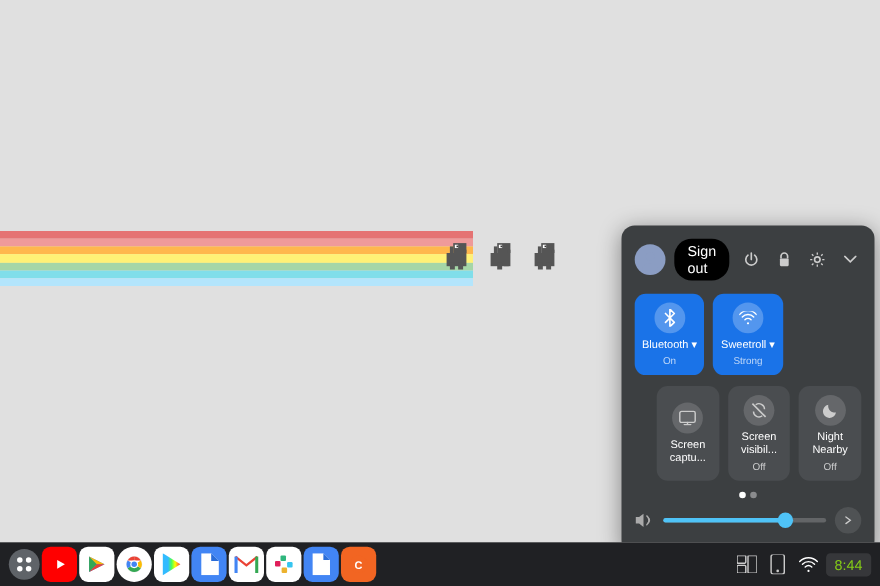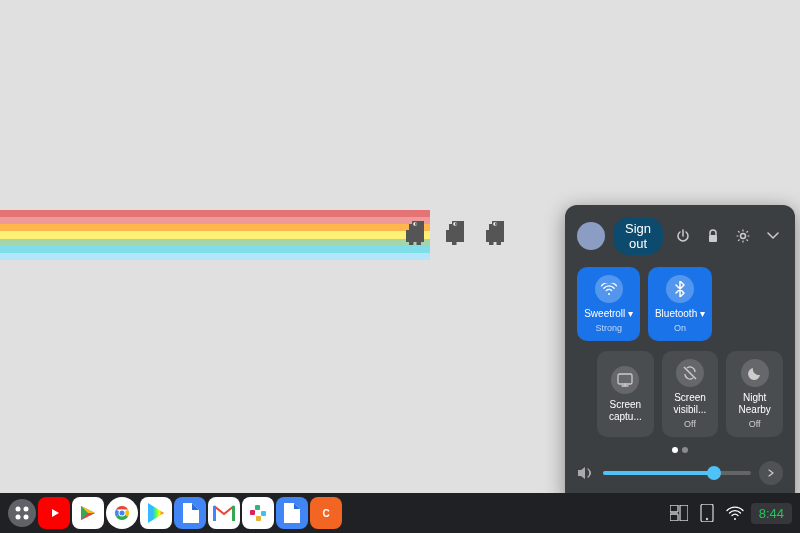--- a/index.html
+++ b/index.html
@@ -75,29 +75,29 @@
       display: flex;
       align-items: center;
       justify-content: center;
       flex-shrink: 0;
     }
     .qs-avatar svg {
       width: 20px;
       height: 20px;
     }
     .qs-sign-out {
-      background: #0c4a6e;
+      background: #000000;
       border: none;
       color: white;
       font-size: 13px;
       padding: 4px 12px;
       border-radius: 16px;
       cursor: pointer;
       flex: 1;
-      text-align: center;
+      text-align: left;
     }
     .qs-header-icons {
       display: flex;
       gap: 6px;
       align-items: center;
     }
     .qs-icon-btn {
       width: 24px;
       height: 24px;
       display: flex;
@@ -364,39 +364,39 @@
             <path d="M1 1l5 5 5-5" stroke="currentColor" stroke-width="1.5" fill="none" stroke-linecap="round"></path>
           </svg>
         </div>
       </div>
     </div>
 
     <div class="qs-toggles">
 
       <div class="qs-toggle active">
         <div class="qs-toggle-icon">
+          <svg width="12" height="16" viewBox="0 0 12 16" fill="white">
+            <path d="M2 4l8 8-4 4V0l4 4-8 8" stroke="white" stroke-width="1.5" fill="none" stroke-linecap="round" stroke-linejoin="round"></path>
+          </svg>
+        </div>
+        <div class="qs-toggle-label">Bluetooth ▾</div>
+        <div class="qs-toggle-sub">On</div>
+      </div>
+
+      <div class="qs-toggle active">
+        <div class="qs-toggle-icon">
           <svg width="16" height="12" viewBox="0 0 16 12" fill="white">
             <path d="M8 10a1 1 0 1 1 0 2 1 1 0 0 1 0-2z"></path>
             <path d="M5.2 7.6a4 4 0 0 1 5.6 0" stroke="white" stroke-width="1.3" fill="none" stroke-linecap="round"></path>
             <path d="M2.8 5.2a7 7 0 0 1 10.4 0" stroke="white" stroke-width="1.3" fill="none" stroke-linecap="round"></path>
             <path d="M0.5 2.8a10 10 0 0 1 15 0" stroke="white" stroke-width="1.3" fill="none" stroke-linecap="round"></path>
           </svg>
         </div>
         <div class="qs-toggle-label">Sweetroll ▾</div>
         <div class="qs-toggle-sub">Strong</div>
-      </div>
-
-      <div class="qs-toggle active">
-        <div class="qs-toggle-icon">
-          <svg width="12" height="16" viewBox="0 0 12 16" fill="white">
-            <path d="M2 4l8 8-4 4V0l4 4-8 8" stroke="white" stroke-width="1.5" fill="none" stroke-linecap="round" stroke-linejoin="round"></path>
-          </svg>
-        </div>
-        <div class="qs-toggle-label">Bluetooth ▾</div>
-        <div class="qs-toggle-sub">On</div>
       </div>
 
     </div>
 
     <div class="qs-toggles-row2">
 
       <div class="qs-toggle">
         <div class="qs-toggle-icon">
           <svg width="16" height="14" viewBox="0 0 16 14" fill="none">
             <rect x="1" y="1" width="14" height="10" rx="1.5" stroke="#ccc" stroke-width="1.3"></rect>
@@ -577,17 +577,17 @@
     <div class="taskbar-icon" style="width:24px; height:24px;">
       <svg width="18" height="14" viewBox="0 0 18 14" fill="white">
         <path d="M9 12a1 1 0 1 1 0 2 1 1 0 0 1 0-2z"></path>
         <path d="M6 9.5a4.5 4.5 0 0 1 6 0" stroke="white" stroke-width="1.3" fill="none" stroke-linecap="round"></path>
         <path d="M3.5 7a7.5 7.5 0 0 1 11 0" stroke="white" stroke-width="1.3" fill="none" stroke-linecap="round"></path>
         <path d="M1 4.5a11 11 0 0 1 16 0" stroke="white" stroke-width="1.3" fill="none" stroke-linecap="round"></path>
       </svg>
     </div>
 
     <div class="taskbar-status">
-      <span style="color:#22c55e; font-size:13px; font-weight:500;">8:44</span>
+      <span style="color:#84cc16; font-size:13px; font-weight:500;">8:44</span>
     </div>
 
   </div>
 </div>
 
 </body></html>

